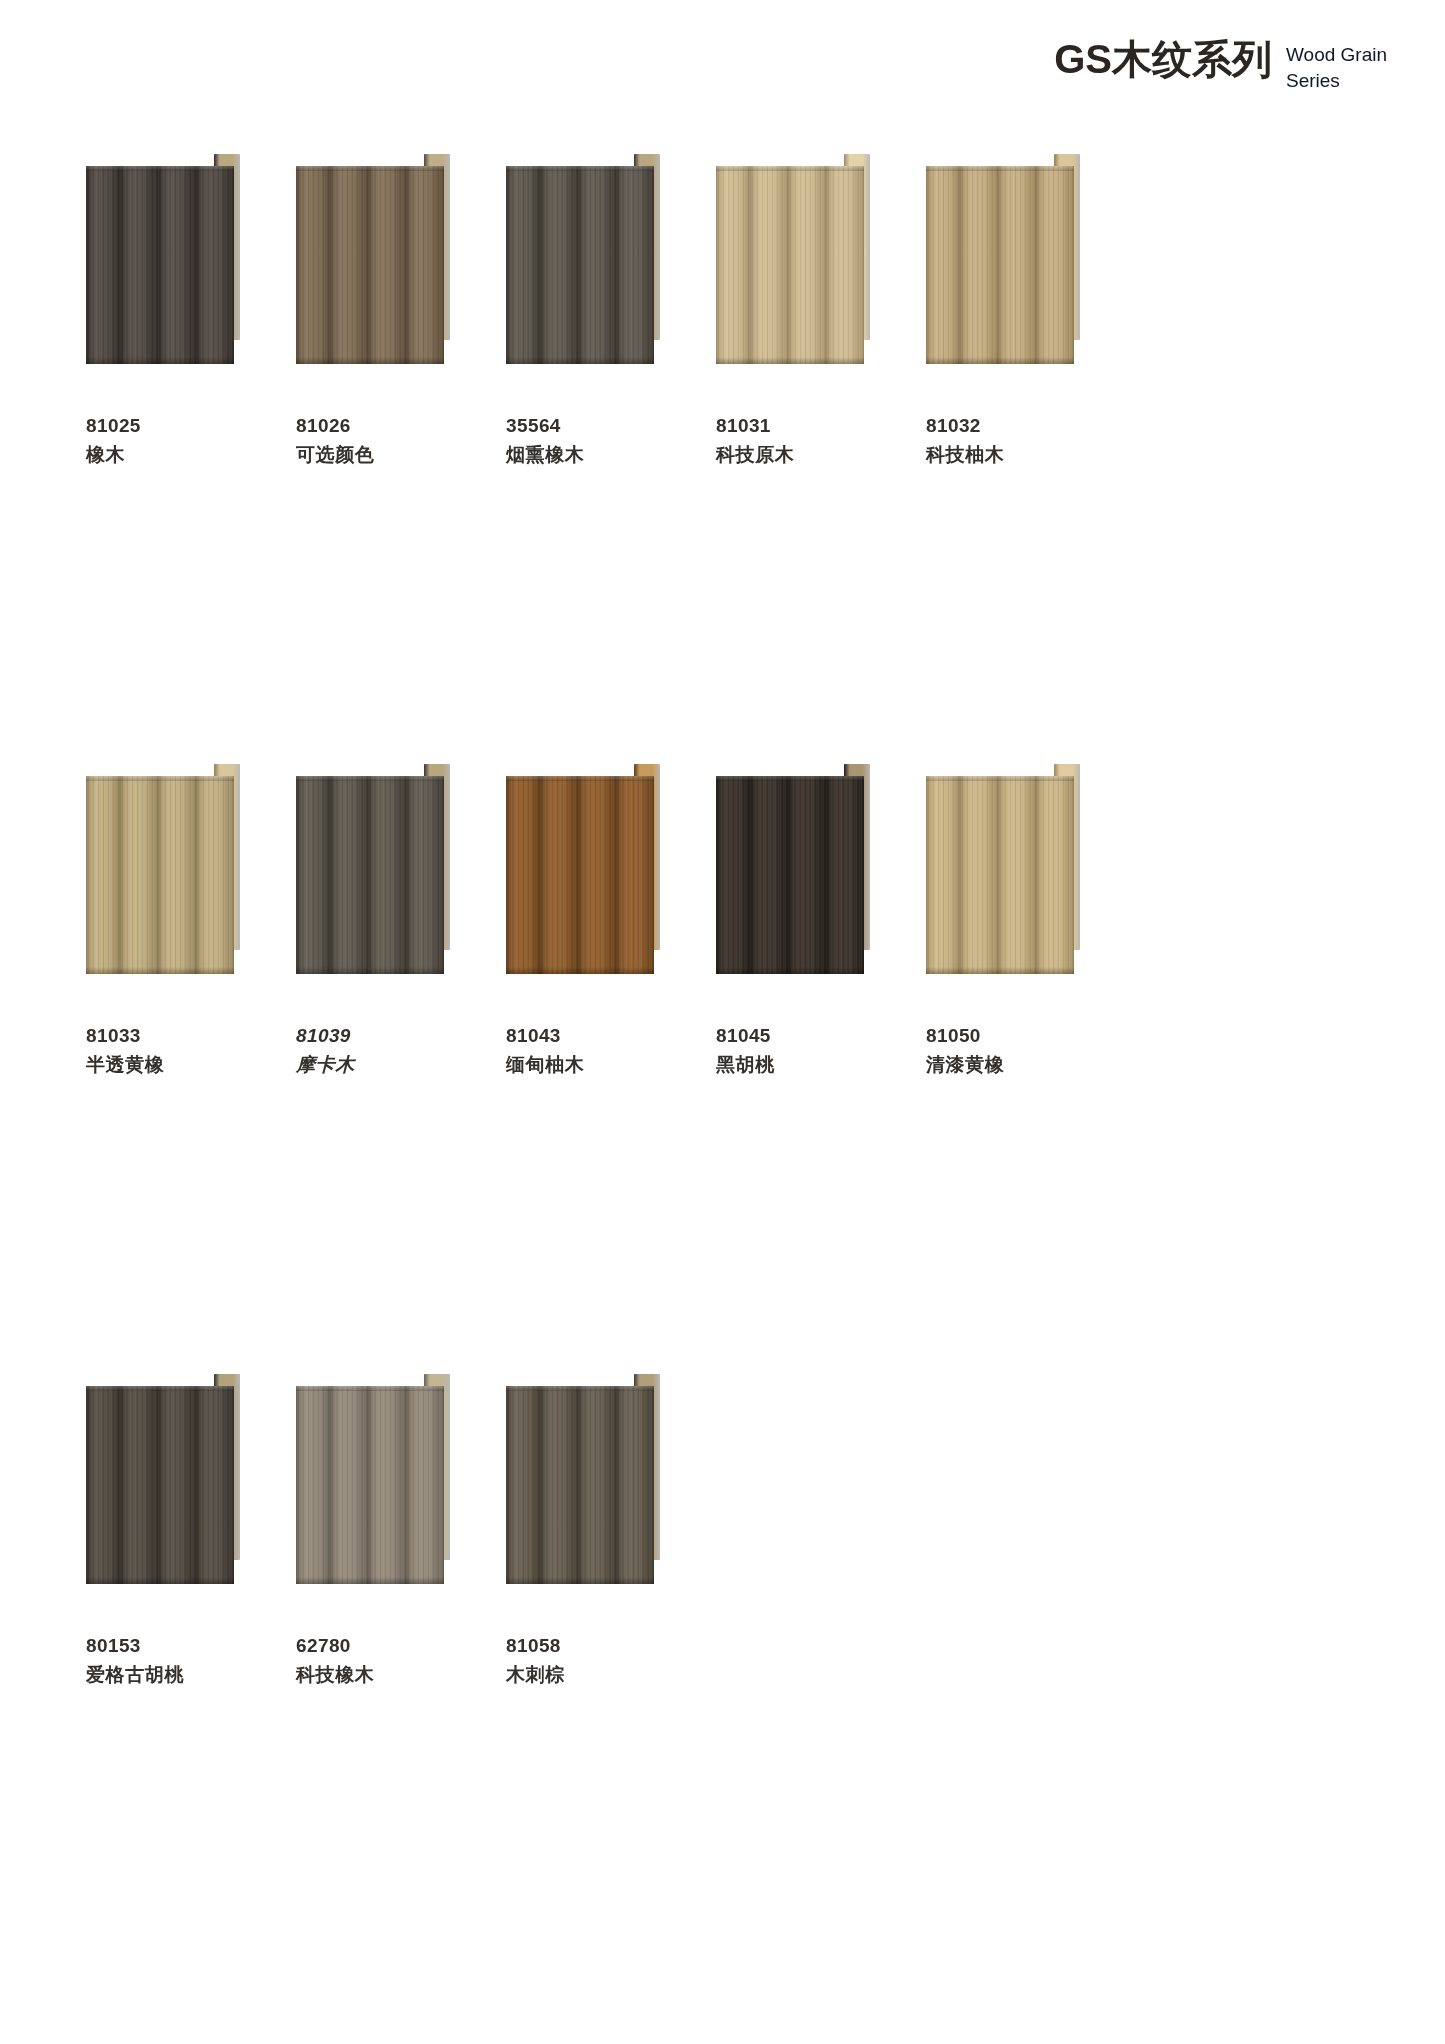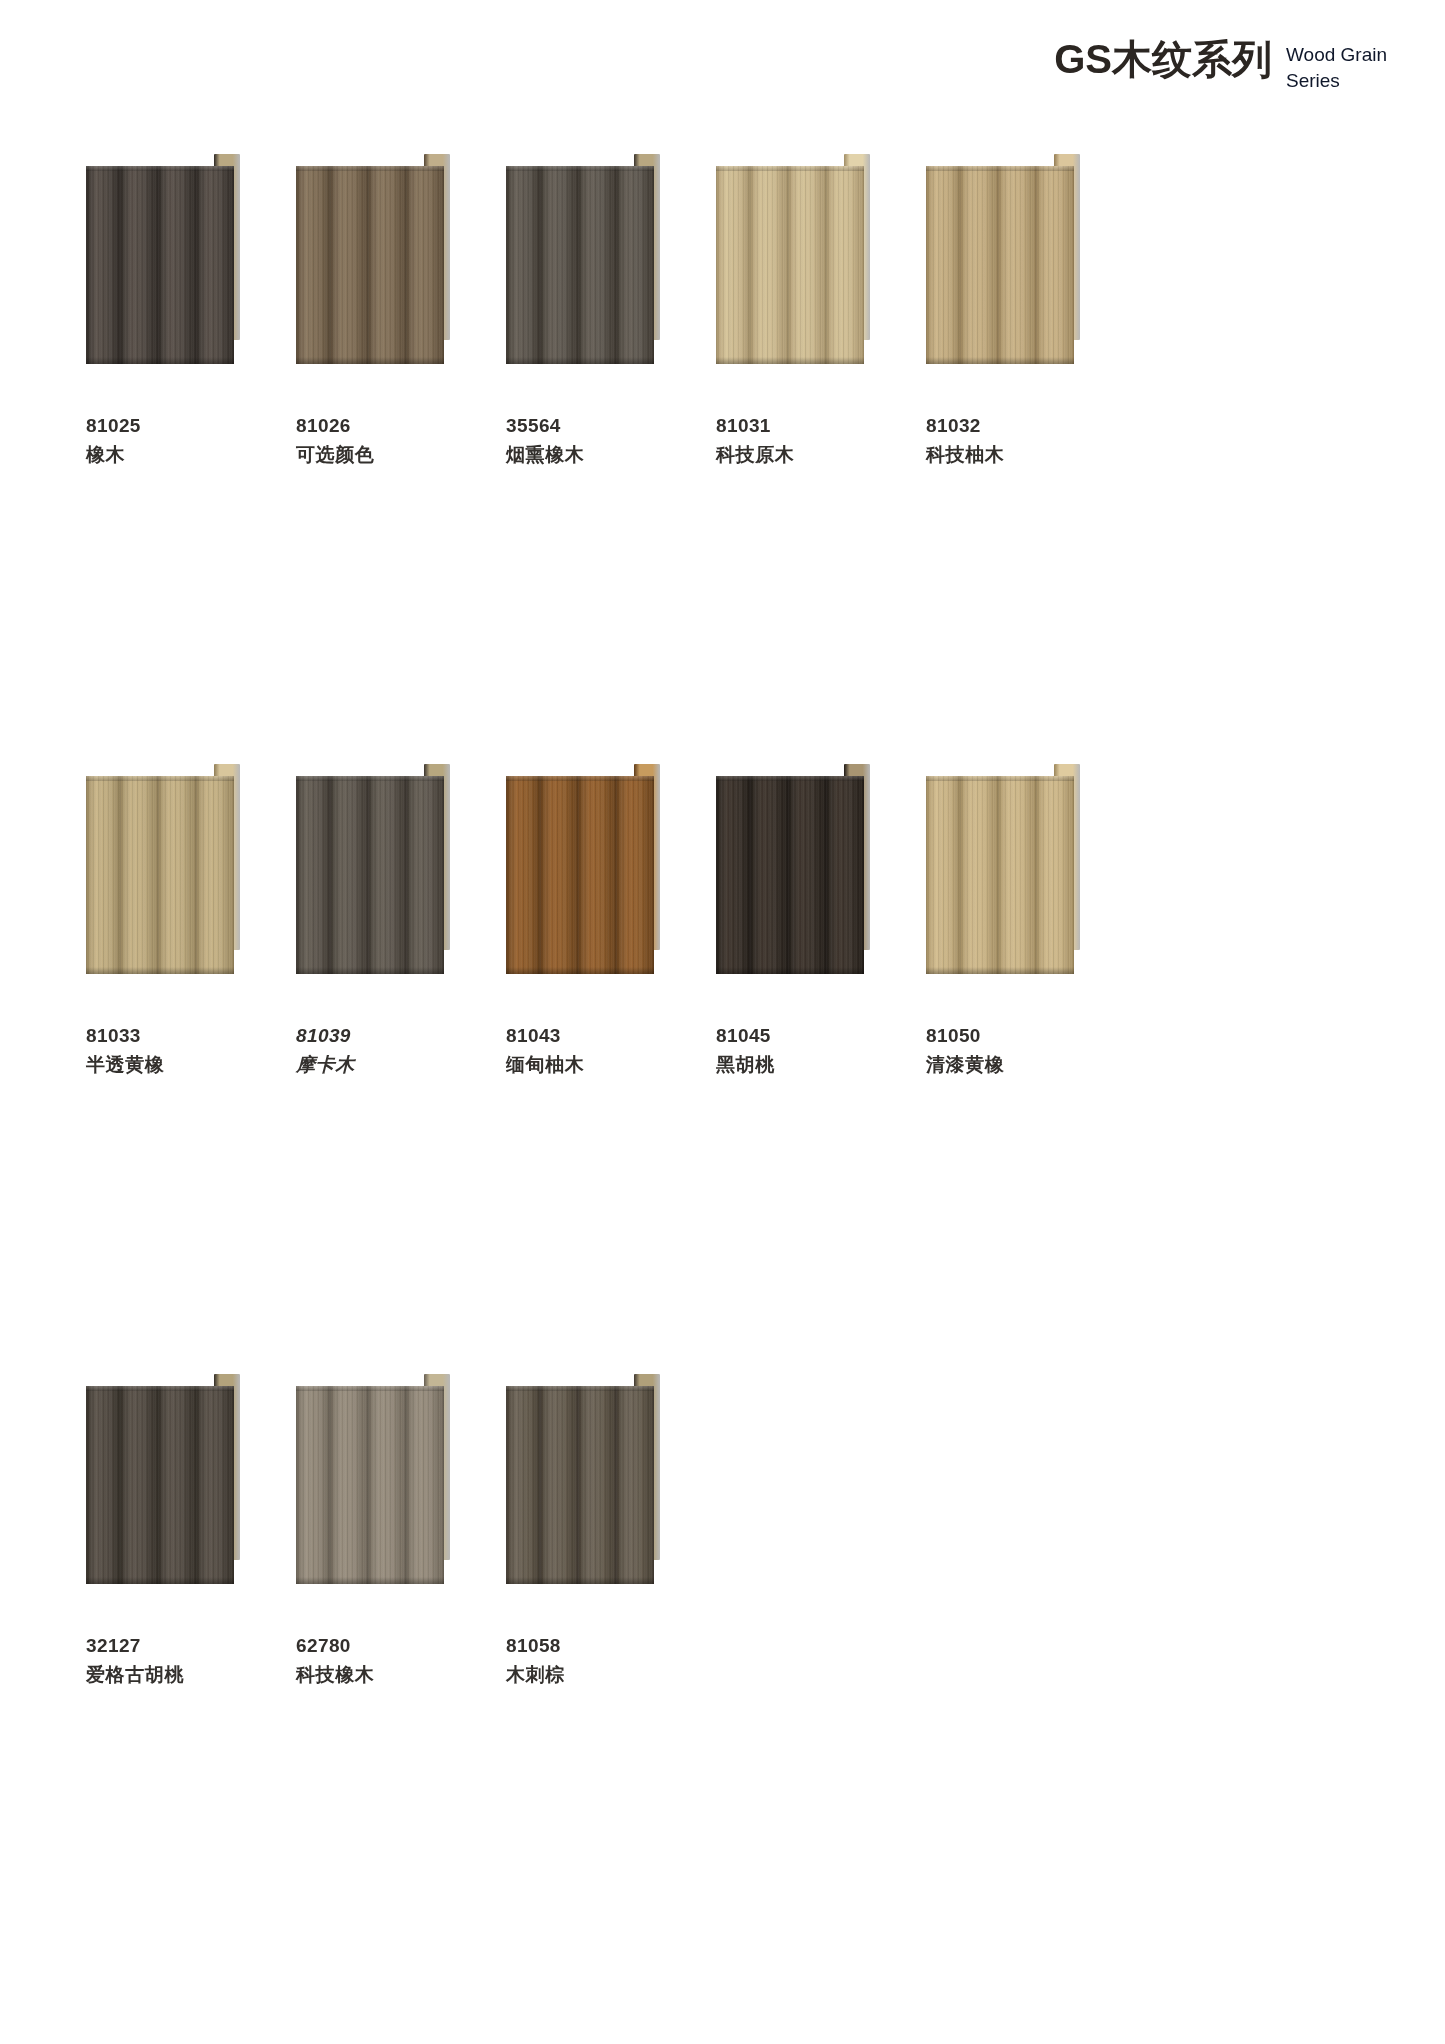--- a/index.html
+++ b/index.html
@@ -498,21 +498,21 @@
               <div class="slat" style="flex: 0 0 38px; background: linear-gradient(90deg, rgb(50, 45, 38) 0%, rgb(62, 56, 48) 6%, rgb(95, 87, 78) 34%, rgb(77, 70, 62) 66%, rgb(62, 56, 48) 92%, rgb(50, 45, 38) 100%);">
                 <div class="grain" style="background-image: repeating-linear-gradient(90deg, rgba(255, 255, 255, 0.055) 0px, rgba(255, 255, 255, 0.055) 1px, rgba(0, 0, 0, 0) 1px, rgba(0, 0, 0, 0) 2px, rgba(0, 0, 0, 0.075) 2px, rgba(0, 0, 0, 0.075) 3px, rgba(255, 255, 255, 0.03) 3px, rgba(255, 255, 255, 0.03) 5px); opacity: 0.9;"></div>
                 <div class="grain" style="background-image: repeating-linear-gradient(90deg, rgba(0, 0, 0, 0.1) 0px, rgba(0, 0, 0, 0) 2px, rgba(255, 255, 255, 0.06) 7px, rgba(0, 0, 0, 0) 11px, rgba(0, 0, 0, 0.09) 13px, rgba(0, 0, 0, 0) 17px); opacity: 0.55;"></div>
               </div>
             </div>
             <div class="topedge" style="background: linear-gradient(rgba(255, 255, 255, 0.18), rgba(0, 0, 0, 0.18));"></div>
             <div class="bottomedge" style="background: linear-gradient(rgba(0, 0, 0, 0), rgba(0, 0, 0, 0.3));"></div>
           </div>
         </div>
         <div class="cap" style="top: 266px;">
-          <p class="code">32127</p>
+          <p class="code">80153</p>
           <p class="name">爱格古胡桃</p>
         </div>
       </div>
       <div class="cell" style="left: 270px; top: 0px;">
         <div class="swatch-wrap">
           <div class="backplate" style="background: linear-gradient(90deg, rgb(102, 94, 82) 0%, rgb(195, 182, 149) 22%, rgb(195, 182, 149) 72%, rgba(0, 0, 0, 0.28) 100%);"></div>
           <div class="panel">
             <div class="slats">
               <div class="slat" style="flex: 0 0 34px; background: linear-gradient(90deg, rgb(102, 94, 82) 0%, rgb(123, 114, 100) 6%, rgb(158, 148, 132) 34%, rgb(141, 131, 116) 66%, rgb(123, 114, 100) 92%, rgb(102, 94, 82) 100%);">
                 <div class="grain" style="background-image: repeating-linear-gradient(90deg, rgba(255, 255, 255, 0.055) 0px, rgba(255, 255, 255, 0.055) 1px, rgba(0, 0, 0, 0) 1px, rgba(0, 0, 0, 0) 2px, rgba(0, 0, 0, 0.075) 2px, rgba(0, 0, 0, 0.075) 3px, rgba(255, 255, 255, 0.03) 3px, rgba(255, 255, 255, 0.03) 5px); opacity: 0.9;"></div>

